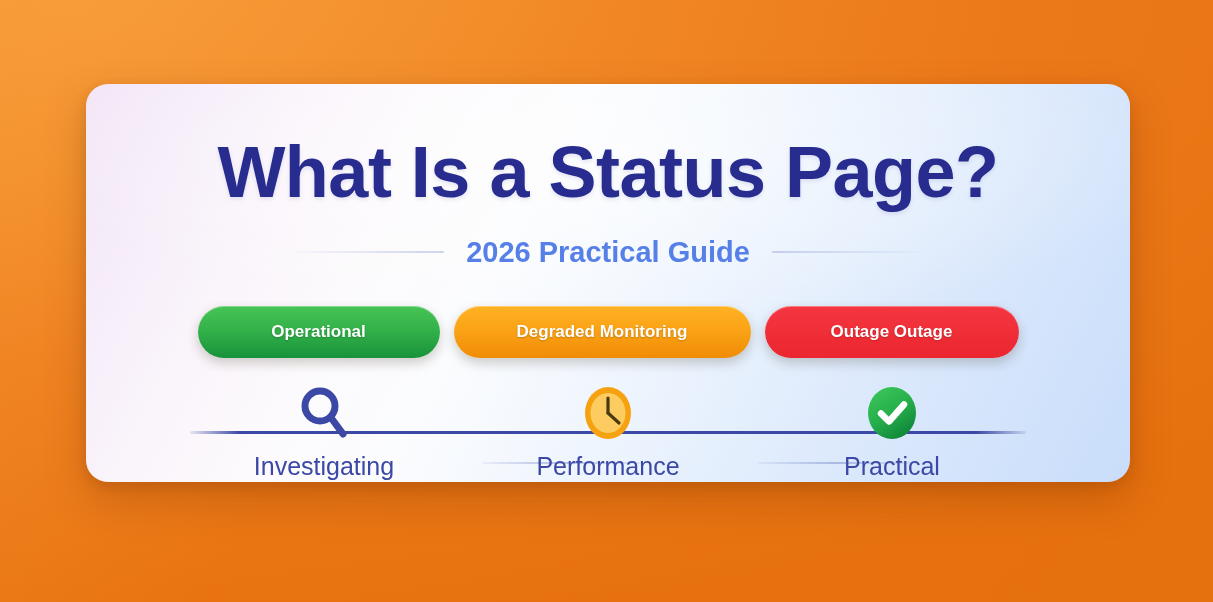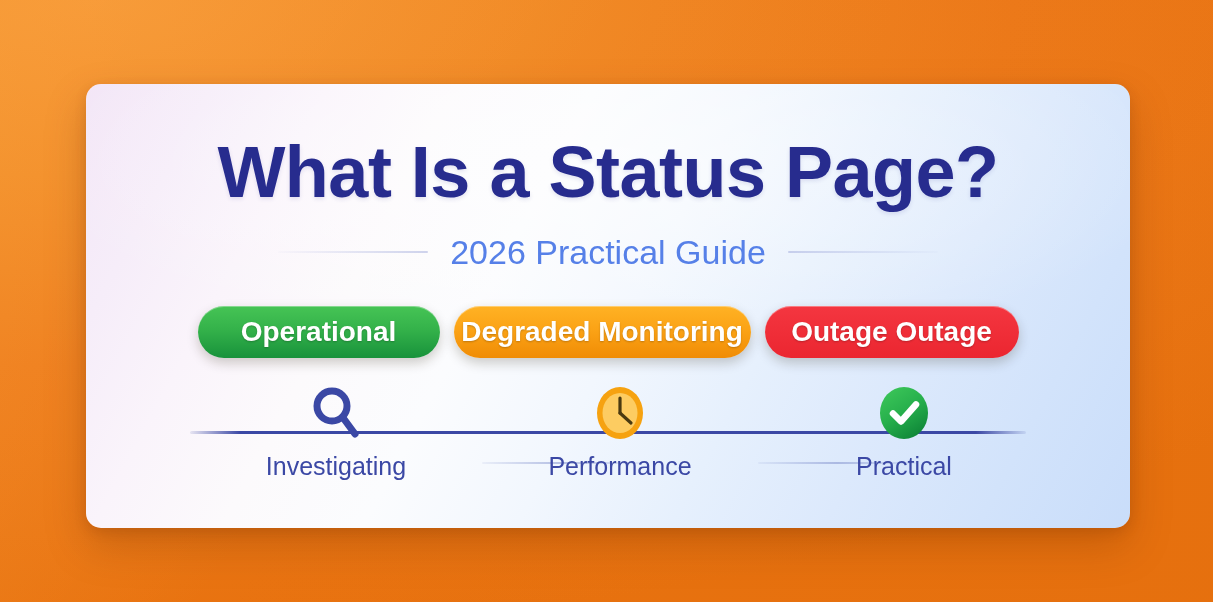--- a/index.html
+++ b/index.html
@@ -33,22 +33,22 @@
     background: linear-gradient(125deg, rgba(255,178,76,0.30) 0%, rgba(255,255,255,0) 38%, rgba(214,98,8,0.12) 100%);
     pointer-events: none;
   }
 
   
   #card {
     position: absolute;
     left: 86px;
     top: 84px;
     width: 1044px;
-    height: 444px;
-    border-radius: 15px;
+    height: 398px;
+    border-radius: 22px;
     background:
       linear-gradient(118deg,
         #F3E6F7 0%,
         #F6EDF9 10%,
         #FAF4FB 19%,
         #FCFAFC 29%,
         #FBFCFE 40%,
         #F2F7FE 52%,
         #E6F0FD 64%,
         #DCE9FC 76%,
@@ -104,23 +104,23 @@
   }
   .sub-rule {
     height: 2px;
     width: 150px;
     border-radius: 2px;
   }
   .sub-rule.left  { background: linear-gradient(to right, rgba(150,160,215,0.03), rgba(150,160,215,0.45)); }
   .sub-rule.right { background: linear-gradient(to left,  rgba(150,160,215,0.03), rgba(150,160,215,0.45)); }
 
   #subtitle {
-    font-size: 34px;
+    font-size: 29px;
     line-height: 40px;
-    font-weight: normal;
+    font-weight: bold;
     color: #5680E8;
     white-space: nowrap;
   }
 
   
   #pills {
     position: absolute;
     top: 222px;
     left: 0;
     width: 100%;
@@ -130,21 +130,21 @@
     gap: 14px;
   }
   .pill {
     height: 52px;
     border-radius: 26px;
     display: flex;
     align-items: center;
     justify-content: center;
     padding: 0 30px;
     color: #FFFFFF;
-    font-size: 28px;
+    font-size: 17px;
     font-weight: bold;
     white-space: nowrap;
     text-shadow: 0 1px 2px rgba(0,0,0,0.22);
     box-shadow: 0 5px 12px rgba(40,30,10,0.22), inset 0 1px 0 rgba(255,255,255,0.35);
     cursor: pointer;
   }
   .pill.operational {
     width: 242px;
     background: linear-gradient(180deg, #46C455 0%, #34B24A 45%, #18923B 100%);
   }
@@ -177,21 +177,21 @@
     background: linear-gradient(to right,
       rgba(60,72,160,0.10) 0%,
       #3B48A5 6%,
       #3B48A5 94%,
       rgba(60,72,160,0.10) 100%);
   }
 
   #steps {
     position: absolute;
     top: 0;
-    left: 12px;
+    left: 0;
     width: 100%;
     height: 100%;
     display: flex;
     justify-content: center;
     align-items: flex-start;
   }
   .step {
     position: relative;
     width: 284px;
     display: flex;

